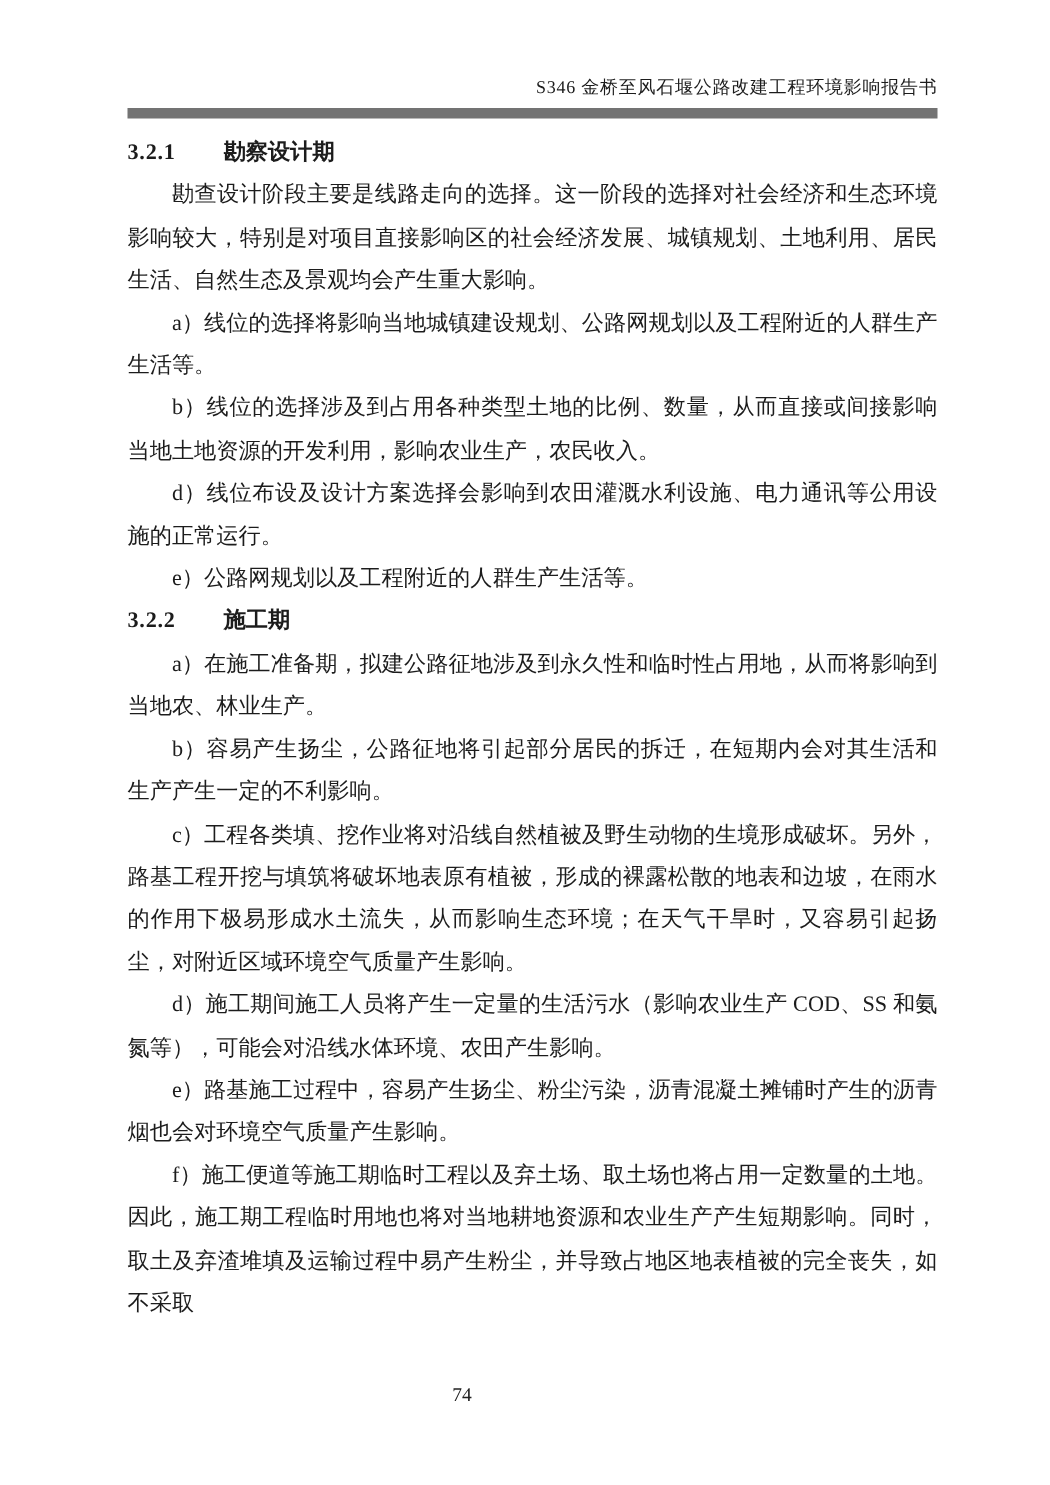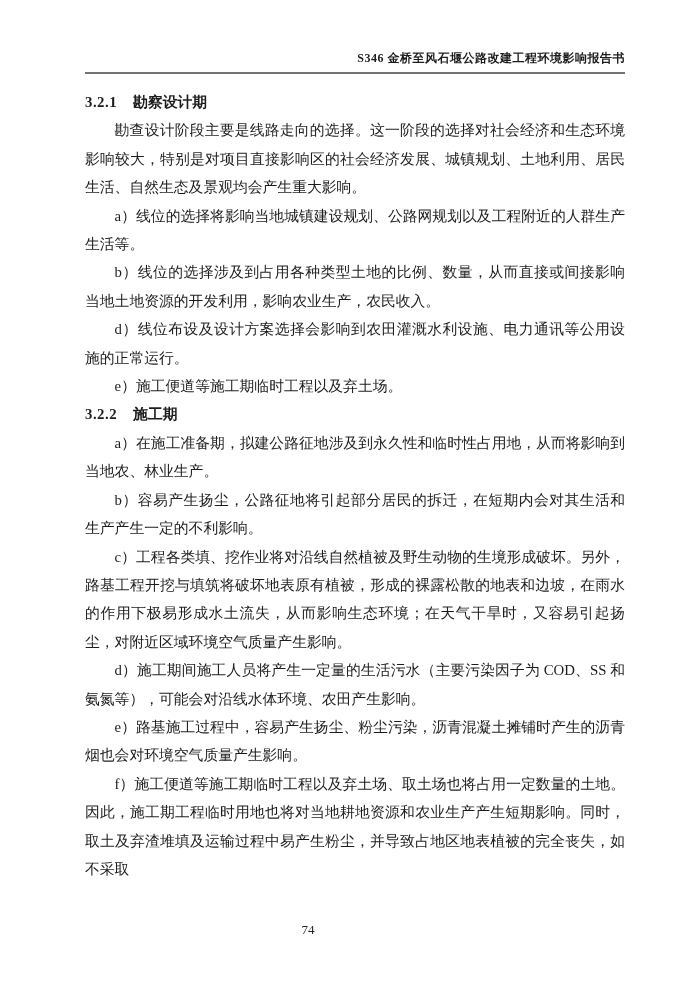--- a/index.html
+++ b/index.html
@@ -18,22 +18,21 @@
   }
   .page-header {
     position: absolute;
     left: 85px;
     top: 50px;
     width: 540px;
     text-align: right;
     font-size: 12px;
     letter-spacing: 0.5px;
     padding-bottom: 5px;
-    border-bottom: 2px solid #737373;
-    font-weight: bold;
+    border-bottom: 7px solid #737373;
   }
   .doc-body {
     position: absolute;
     left: 85px;
     top: 88px;
     width: 540px;
     font-size: 14.8px;
     line-height: 28.4px;
     text-align: justify;
   }
@@ -44,21 +43,21 @@
   }
   .para.indent {
     text-indent: 2em;
   }
   .heading {
     font-weight: bold;
     text-align: left;
   }
   .heading .hnum {
     display: inline-block;
-    margin-right: 16px;
+    margin-right: 32px;
     letter-spacing: 0.5px;
   }
   .page-footer {
     position: absolute;
     left: 0;
     top: 922px;
     width: 616px;
     text-align: center;
     font-size: 13px;
     color: #222222;
@@ -72,26 +71,26 @@
   <div class="page-header">
     <span>S346 金桥至风石堰公路改建工程环境影响报告书</span>
   </div>
 
   <div class="doc-body">
       <p class="heading"><span class="hnum">3.2.1</span><span>勘察设计期</span></p>
       <p class="para indent">勘查设计阶段主要是线路走向的选择。这一阶段的选择对社会经济和生态环境影响较大，特别是对项目直接影响区的社会经济发展、城镇规划、土地利用、居民生活、自然生态及景观均会产生重大影响。</p>
       <p class="para indent">a）线位的选择将影响当地城镇建设规划、公路网规划以及工程附近的人群生产生活等。</p>
       <p class="para indent">b）线位的选择涉及到占用各种类型土地的比例、数量，从而直接或间接影响当地土地资源的开发利用，影响农业生产，农民收入。</p>
       <p class="para indent">d）线位布设及设计方案选择会影响到农田灌溉水利设施、电力通讯等公用设施的正常运行。</p>
-      <p class="para indent">e）施工便道等施工期临时工程以及弃土场。</p>
+      <p class="para indent">e）公路网规划以及工程附近的人群生产生活等。</p>
       <p class="heading"><span class="hnum">3.2.2</span><span>施工期</span></p>
       <p class="para indent">a）在施工准备期，拟建公路征地涉及到永久性和临时性占用地，从而将影响到当地农、林业生产。</p>
       <p class="para indent">b）容易产生扬尘，公路征地将引起部分居民的拆迁，在短期内会对其生活和生产产生一定的不利影响。</p>
       <p class="para indent">c）工程各类填、挖作业将对沿线自然植被及野生动物的生境形成破坏。另外，路基工程开挖与填筑将破坏地表原有植被，形成的裸露松散的地表和边坡，在雨水的作用下极易形成水土流失，从而影响生态环境；在天气干旱时，又容易引起扬尘，对附近区域环境空气质量产生影响。</p>
-      <p class="para indent">d）施工期间施工人员将产生一定量的生活污水（主要污染因子为 COD、SS 和氨氮等），可能会对沿线水体环境、农田产生影响。</p>
+      <p class="para indent">d）施工期间施工人员将产生一定量的生活污水（影响农业生产 COD、SS 和氨氮等），可能会对沿线水体环境、农田产生影响。</p>
       <p class="para indent">e）路基施工过程中，容易产生扬尘、粉尘污染，沥青混凝土摊铺时产生的沥青烟也会对环境空气质量产生影响。</p>
       <p class="para indent">f）施工便道等施工期临时工程以及弃土场、取土场也将占用一定数量的土地。因此，施工期工程临时用地也将对当地耕地资源和农业生产产生短期影响。同时，取土及弃渣堆填及运输过程中易产生粉尘，并导致占地区地表植被的完全丧失，如不采取</p>
     </div>
 
   <div class="page-footer">
     <span>74</span>
   </div>
 
 </div>
 

